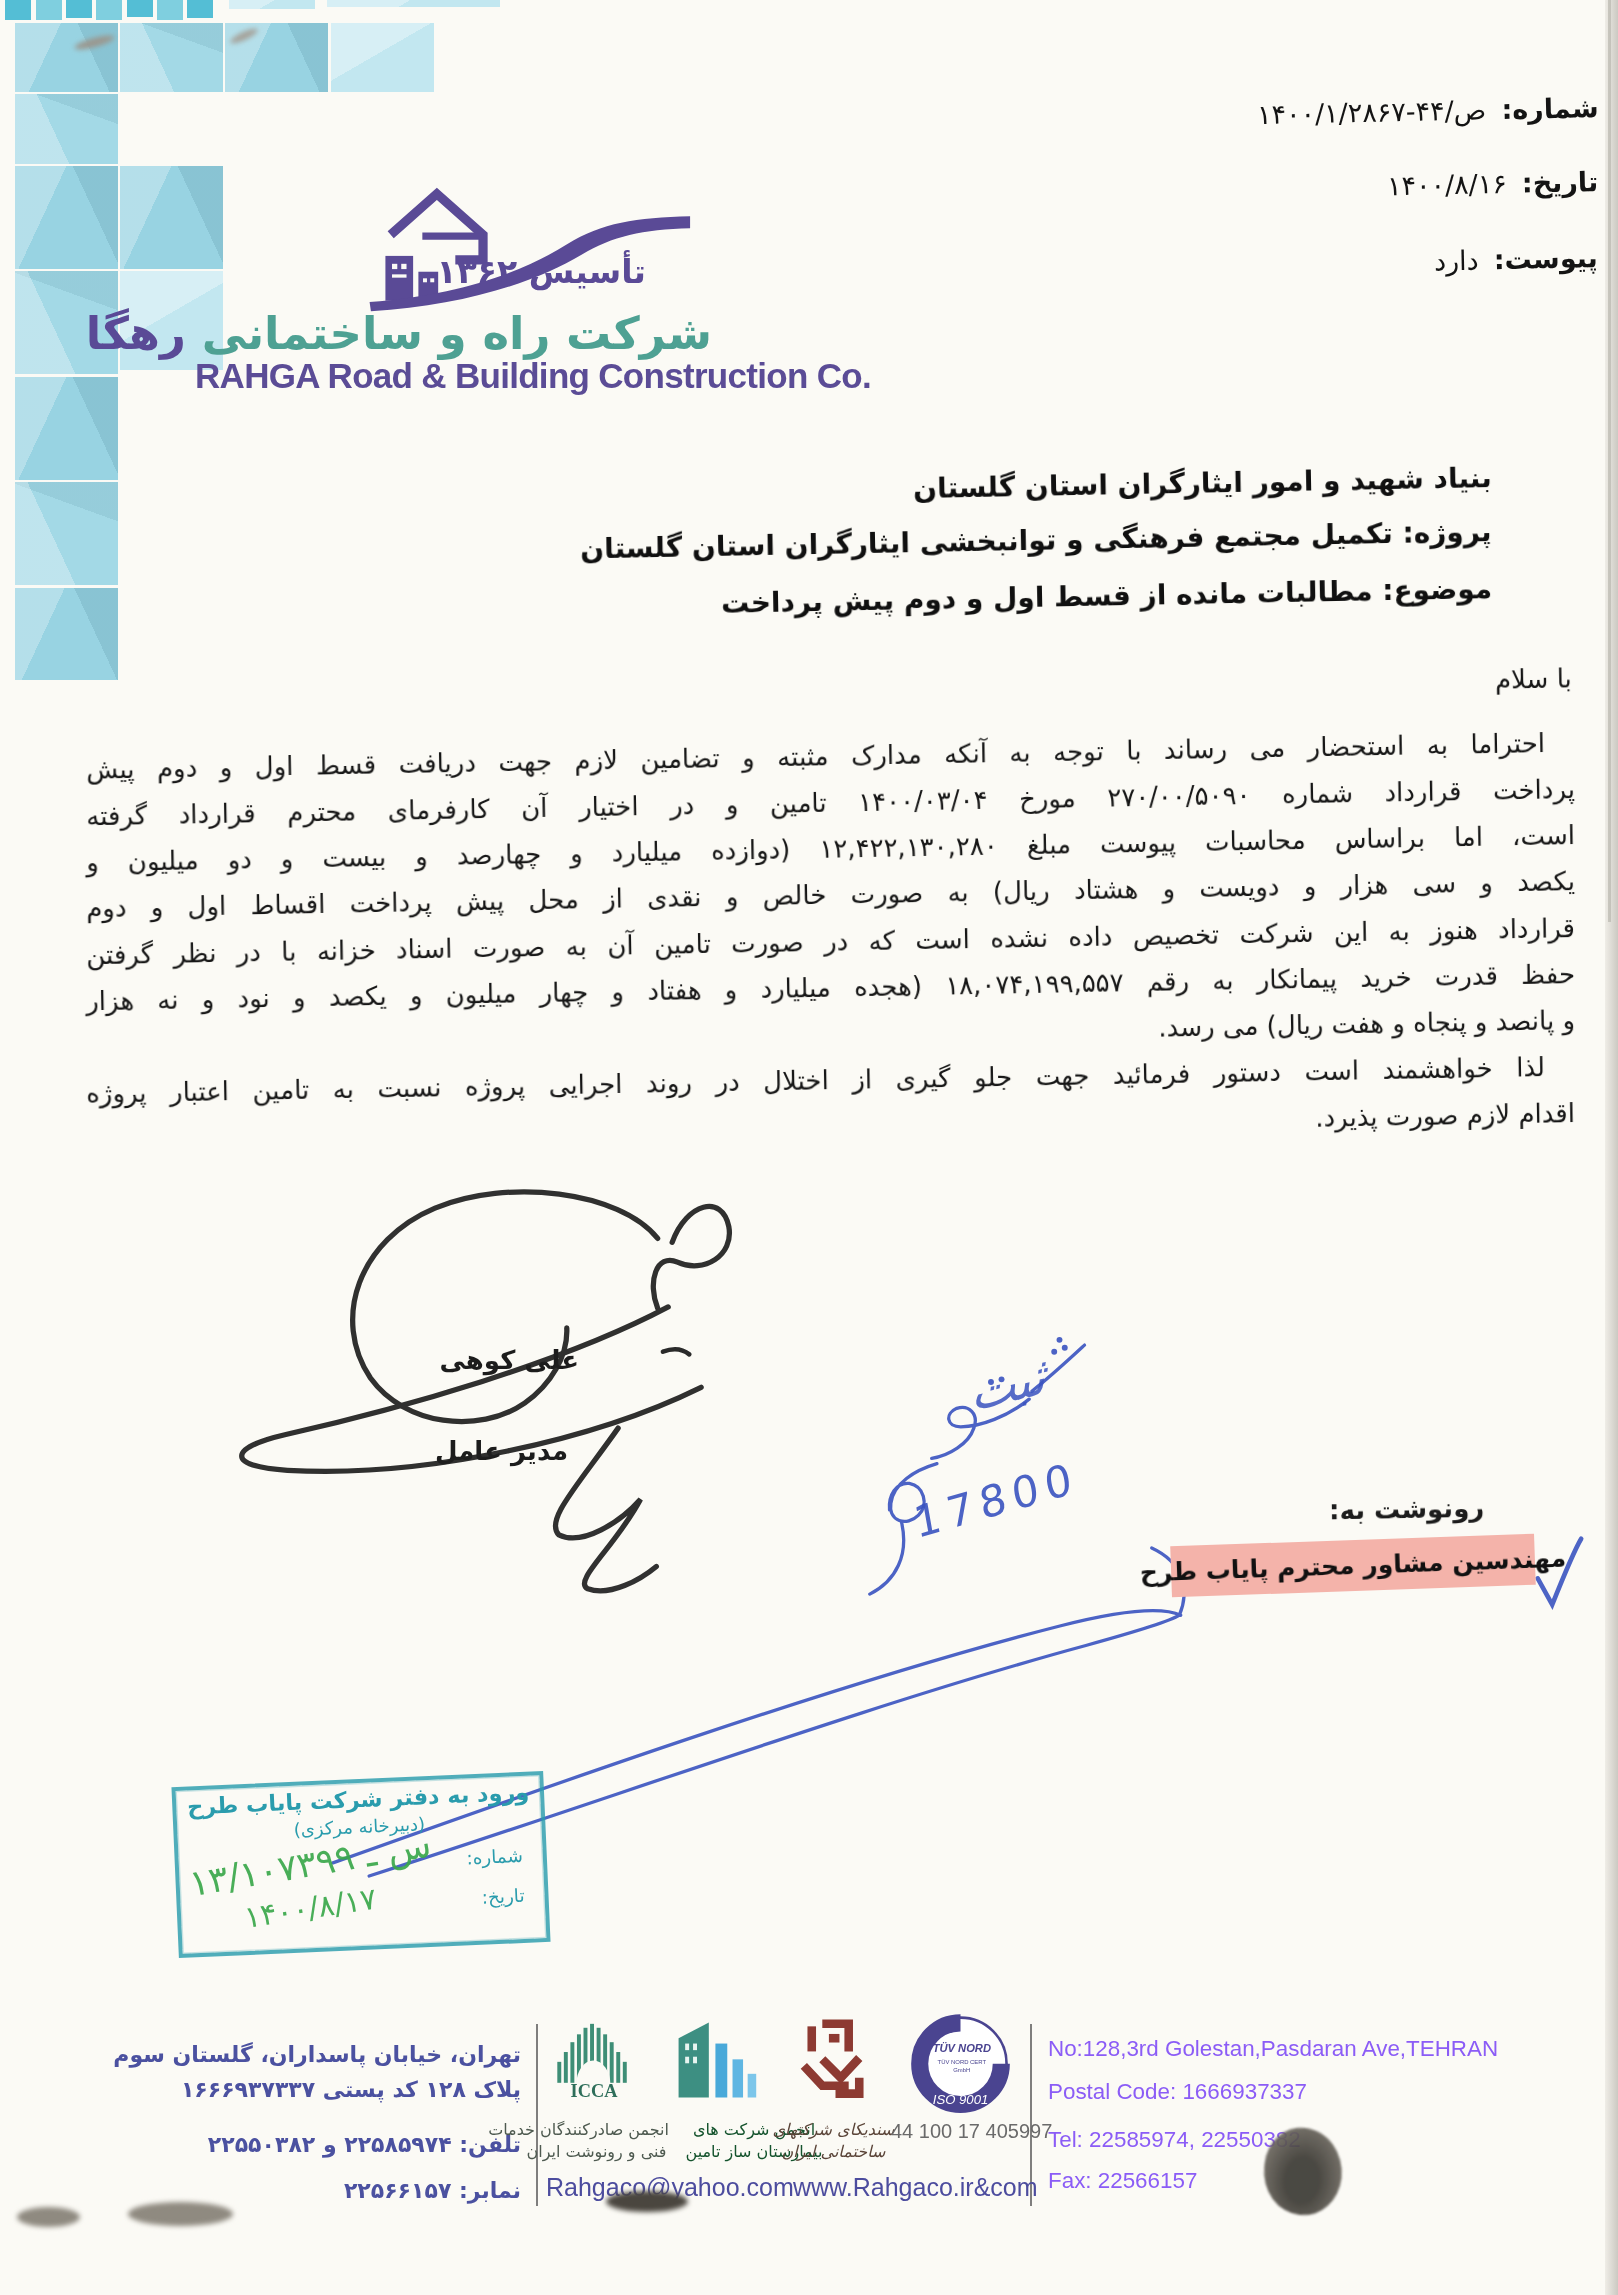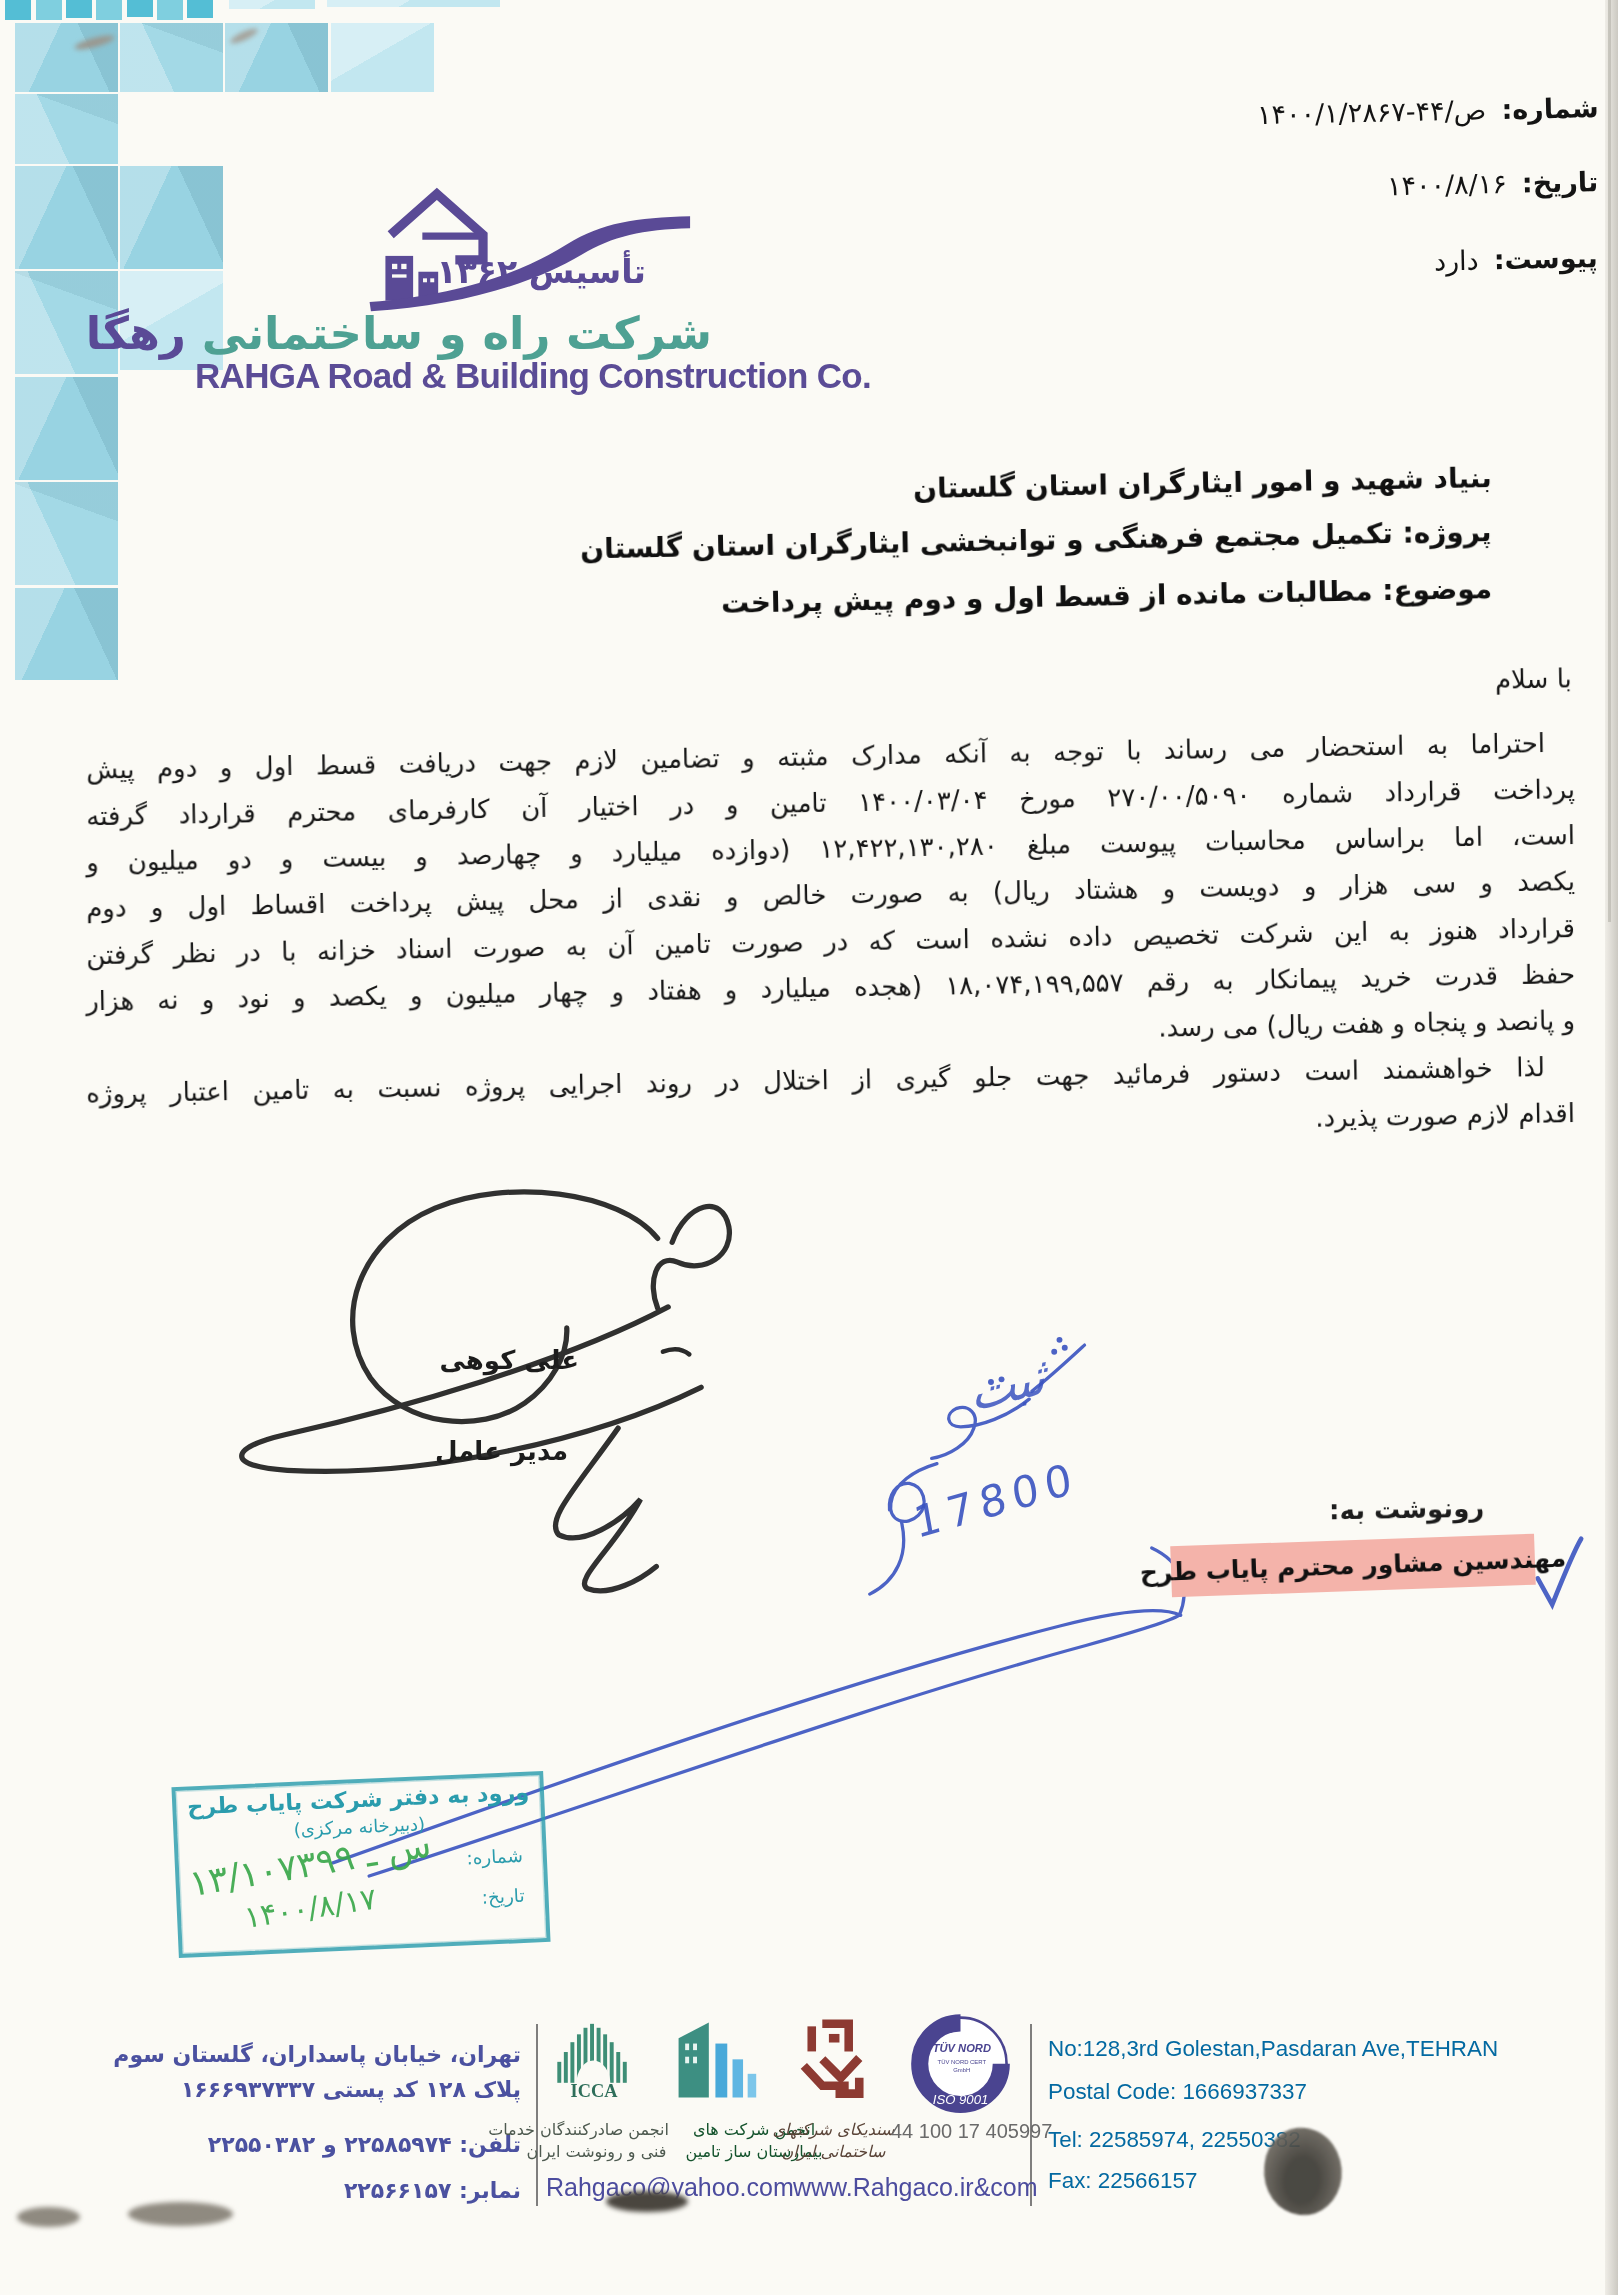--- a/index.html
+++ b/index.html
@@ -67,21 +67,21 @@
   .stamp .st1{position:absolute;top:2.6px;left:0;right:0;text-align:center;direction:rtl;font-size:22.4px;font-weight:bold;white-space:nowrap;}
   .stamp .st2{position:absolute;top:33px;left:0;right:0;text-align:center;direction:rtl;font-size:18px;}
   .stamp .slbl1{position:absolute;right:20px;top:69px;direction:rtl;font-size:18.4px;}
   .stamp .slbl2{position:absolute;right:20px;top:109px;direction:rtl;font-size:18.4px;}
   .stamp .sval1{position:absolute;left:9.2px;top:58px;font-size:36px;color:#3aa84b;
     transform:rotate(-7deg);white-space:nowrap;letter-spacing:2.6px;opacity:.92;}
   .stamp .sval2{position:absolute;left:63px;top:105px;font-size:30px;color:#3aa84b;
     transform:rotate(-6deg);white-space:nowrap;letter-spacing:4px;opacity:.92;}
   
   .f-fa{position:absolute;direction:rtl;font-size:22px;font-weight:bold;color:#4b51a0;white-space:nowrap;right:1098px;}
-  .f-en{position:absolute;left:1048px;font-size:22.4px;color:#0369a1;white-space:nowrap;
+  .f-en{position:absolute;left:1048px;font-size:22.4px;color:#8b5cf6;white-space:nowrap;
     font-family:"Liberation Sans",sans-serif;}
   .f-div{position:absolute;width:2px;background:rgba(60,60,60,.65);top:2024px;height:182px;}
   .cap{position:absolute;text-align:center;direction:rtl;font-size:16px;line-height:22.4px;white-space:nowrap;}
   .f-mail{position:absolute;font-size:25px;color:#4c4c9e;font-family:"Liberation Sans",sans-serif;white-space:nowrap;}
   .certnum{position:absolute;left:891px;top:2120px;font-size:20px;color:#6a6a6a;font-family:Liberation Sans, sans-serif;}
   
   .edgeband{position:absolute;right:0;top:0;width:14.5px;height:2295px;
     background:linear-gradient(to right,#efede7,#c9c6bf);}
   .edgeline{position:absolute;right:8px;top:0;width:2.6px;height:922px;background:#b3b0a8;opacity:.6;}
   .smudge{position:absolute;border-radius:50%;filter:blur(2.6px);}

